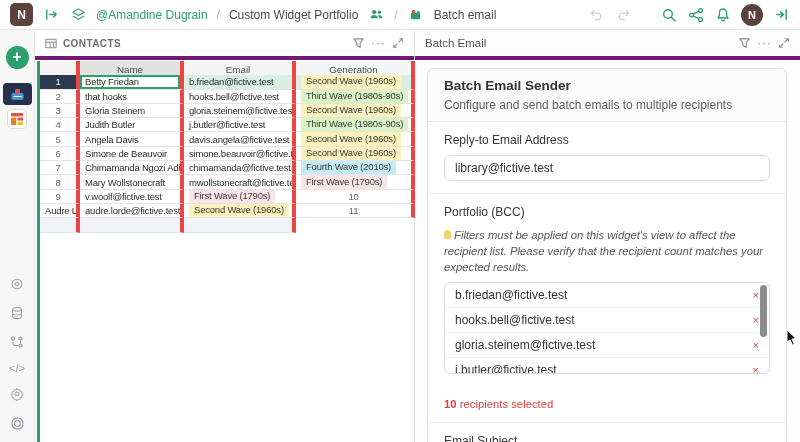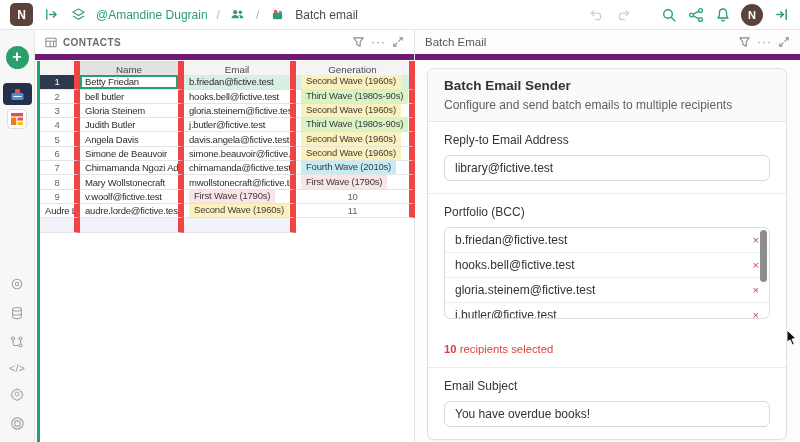--- a/index.html
+++ b/index.html
@@ -25,32 +25,32 @@
   .side-widget { margin-top:14px; width:29px; height:22px; border-radius:4px;
     display:flex; align-items:center; justify-content:center; }
   .side-widget.active { background:#25304a; }
   .side-widget.plain { margin-top:4px; background:#fff; border:1px solid #ddd; width:20px; height:20px; }
   .side-bottom { margin-top:auto; display:flex; flex-direction:column; align-items:center;
     gap:11px; padding-bottom:10px; color:#9aa0a6; }
   .side-bottom .txt-icon { font-size:11px; color:#9aa0a6; }
   
   .panel-left { width:380px; background:#fff; border-right:1px solid #e4e4e4; position:relative; }
   .panel-right { flex:1; background:#fdfdfd; position:relative; overflow:hidden; }
-  .panel-header { height:30px; border-bottom:6px solid #701a75; display:flex; align-items:center;
+  .panel-header { height:30px; border-bottom:4px solid #701a75; display:flex; align-items:center;
     padding:0 10px; gap:6px; }
   .panel-title { font-size:10px; font-weight:bold; color:#6b6b6b; letter-spacing:.4px; }
   .panel-title.norm { font-weight:normal; font-size:11.5px; color:#555; letter-spacing:0; }
   .ph-spacer { flex:1; }
   .ph-icon { display:flex; align-items:center; color:#8a8a8a; }
   .ellipsis { font-size:12px; color:#8a8a8a; letter-spacing:1px; line-height:10px; }
   
   .green-bar { position:absolute; left:2px; top:31px; bottom:0; width:3px; background:#2aa06d; }
   .grid { position:absolute; left:5px; top:31px; display:grid;
     grid-template-columns:40px 104px 112px 119px; grid-auto-rows:14.3px; font-size:9.5px; }
-  .grid > div { border-right:6px solid #ef4444; border-bottom:1px solid #e4e4e4;
+  .grid > div { border-right:4px solid #ef4444; border-bottom:1px solid #e4e4e4;
     overflow:hidden; white-space:nowrap; display:flex; align-items:center; }
   .hcell { height:17px; background:#f4f4f4; color:#4a4a4a; justify-content:center; font-size:9.8px; }
   .hcell.sel { background:#e2e2e2; }
   .cell { background:#fff; color:#2c2c2c; padding:0 5px; letter-spacing:-0.2px; }
   .cell.num { justify-content:center; color:#666; padding:0; }
   .cell.selnum { background:#2b3a4d; color:#fff; }
   .cell.name.selcell { box-shadow:inset 0 0 0 2px #2aa06d; }
   .cell.hl { background:#d8efe4; }
   .cell.empty { background:#f1f3fa; }
   .pill { display:inline-block; padding:8px 5px; height:29px; line-height:11px;
@@ -93,20 +93,21 @@
       </svg>
   </span>
   <span class="icon-btn">
     <svg width="15" height="15" viewBox="0 0 16 16">
         <path d="M8 2l6 3.5-6 3.5-6-3.5z" stroke="#2aa06d" stroke-width="1.2" fill="none" stroke-linejoin="round"></path>
         <path d="M2 9.5l6 3.5 6-3.5" stroke="#2aa06d" stroke-width="1.2" fill="none" stroke-linejoin="round"></path>
       </svg>
   </span>
   <span class="crumb-user">@Amandine Dugrain</span>
   <span class="crumb-sep">/</span>
+  <span class="crumb">Custom Widget Portfolio</span>
   <span class="icon-btn">
     <svg width="15" height="15" viewBox="0 0 16 16" fill="#2aa06d">
         <circle cx="5.5" cy="5.5" r="2.2"></circle>
         <path d="M1.5 12c0-2.2 1.8-3.6 4-3.6s4 1.4 4 3.6z"></path>
         <circle cx="11" cy="5.5" r="1.9"></circle>
         <path d="M10.5 8.5c2 .1 3.8 1.4 3.8 3.5h-3.4c0-1.4-.6-2.6-1.5-3.3z"></path>
       </svg>
   </span>
   <span class="crumb-sep">/</span>
   <span class="icon-btn">
@@ -241,21 +242,21 @@
         <div class="hcell sel">Name</div>
         <div class="hcell">Email</div>
         <div class="hcell">Generation</div>
         <div class="cell num selnum">1</div>
         <div class="cell name selcell">Betty Friedan</div>
         <div class="cell hl">b.friedan@fictive.test</div>
         <div class="cell gen hl">
           <span class="pill" style="background: rgb(252, 241, 188);">Second Wave (1960s)</span>
         </div>
         <div class="cell num">2</div>
-        <div class="cell name">bell butler</div>
+        <div class="cell name">that hooks</div>
         <div class="cell">hooks.bell@fictive.test</div>
         <div class="cell gen">
           <span class="pill" style="background: rgb(217, 243, 197);">Third Wave (1980s-90s)</span>
         </div>
         <div class="cell num">3</div>
         <div class="cell name">Gloria Steinem</div>
         <div class="cell">gloria.steinem@fictive.test</div>
         <div class="cell gen">
           <span class="pill" style="background: rgb(252, 241, 188);">Second Wave (1960s)</span>
         </div>
@@ -330,20 +331,23 @@
         <div class="card-sub">Configure and send batch emails to multiple recipients</div>
       </div>
 
       <div class="section">
         <div class="f-label">Reply-to Email Address</div>
         <input class="f-input" type="text" value="library@fictive.test" style="">
       </div>
 
       <div class="section">
         <div class="f-label">Portfolio (BCC)</div>
+        <div class="hint">
+          <span class="bulb"></span><span>Filters must be applied on this widget's view to affect the recipient list. Please verify that the recipient count matches your expected results.</span>
+        </div>
         <div class="recip-box">
           <div id="recipients-list">
               <div class="recip-row">
                 <span>b.friedan@fictive.test</span>
                 <span class="recip-x">×</span>
               </div>
               <div class="recip-row">
                 <span>hooks.bell@fictive.test</span>
                 <span class="recip-x">×</span>
               </div>

